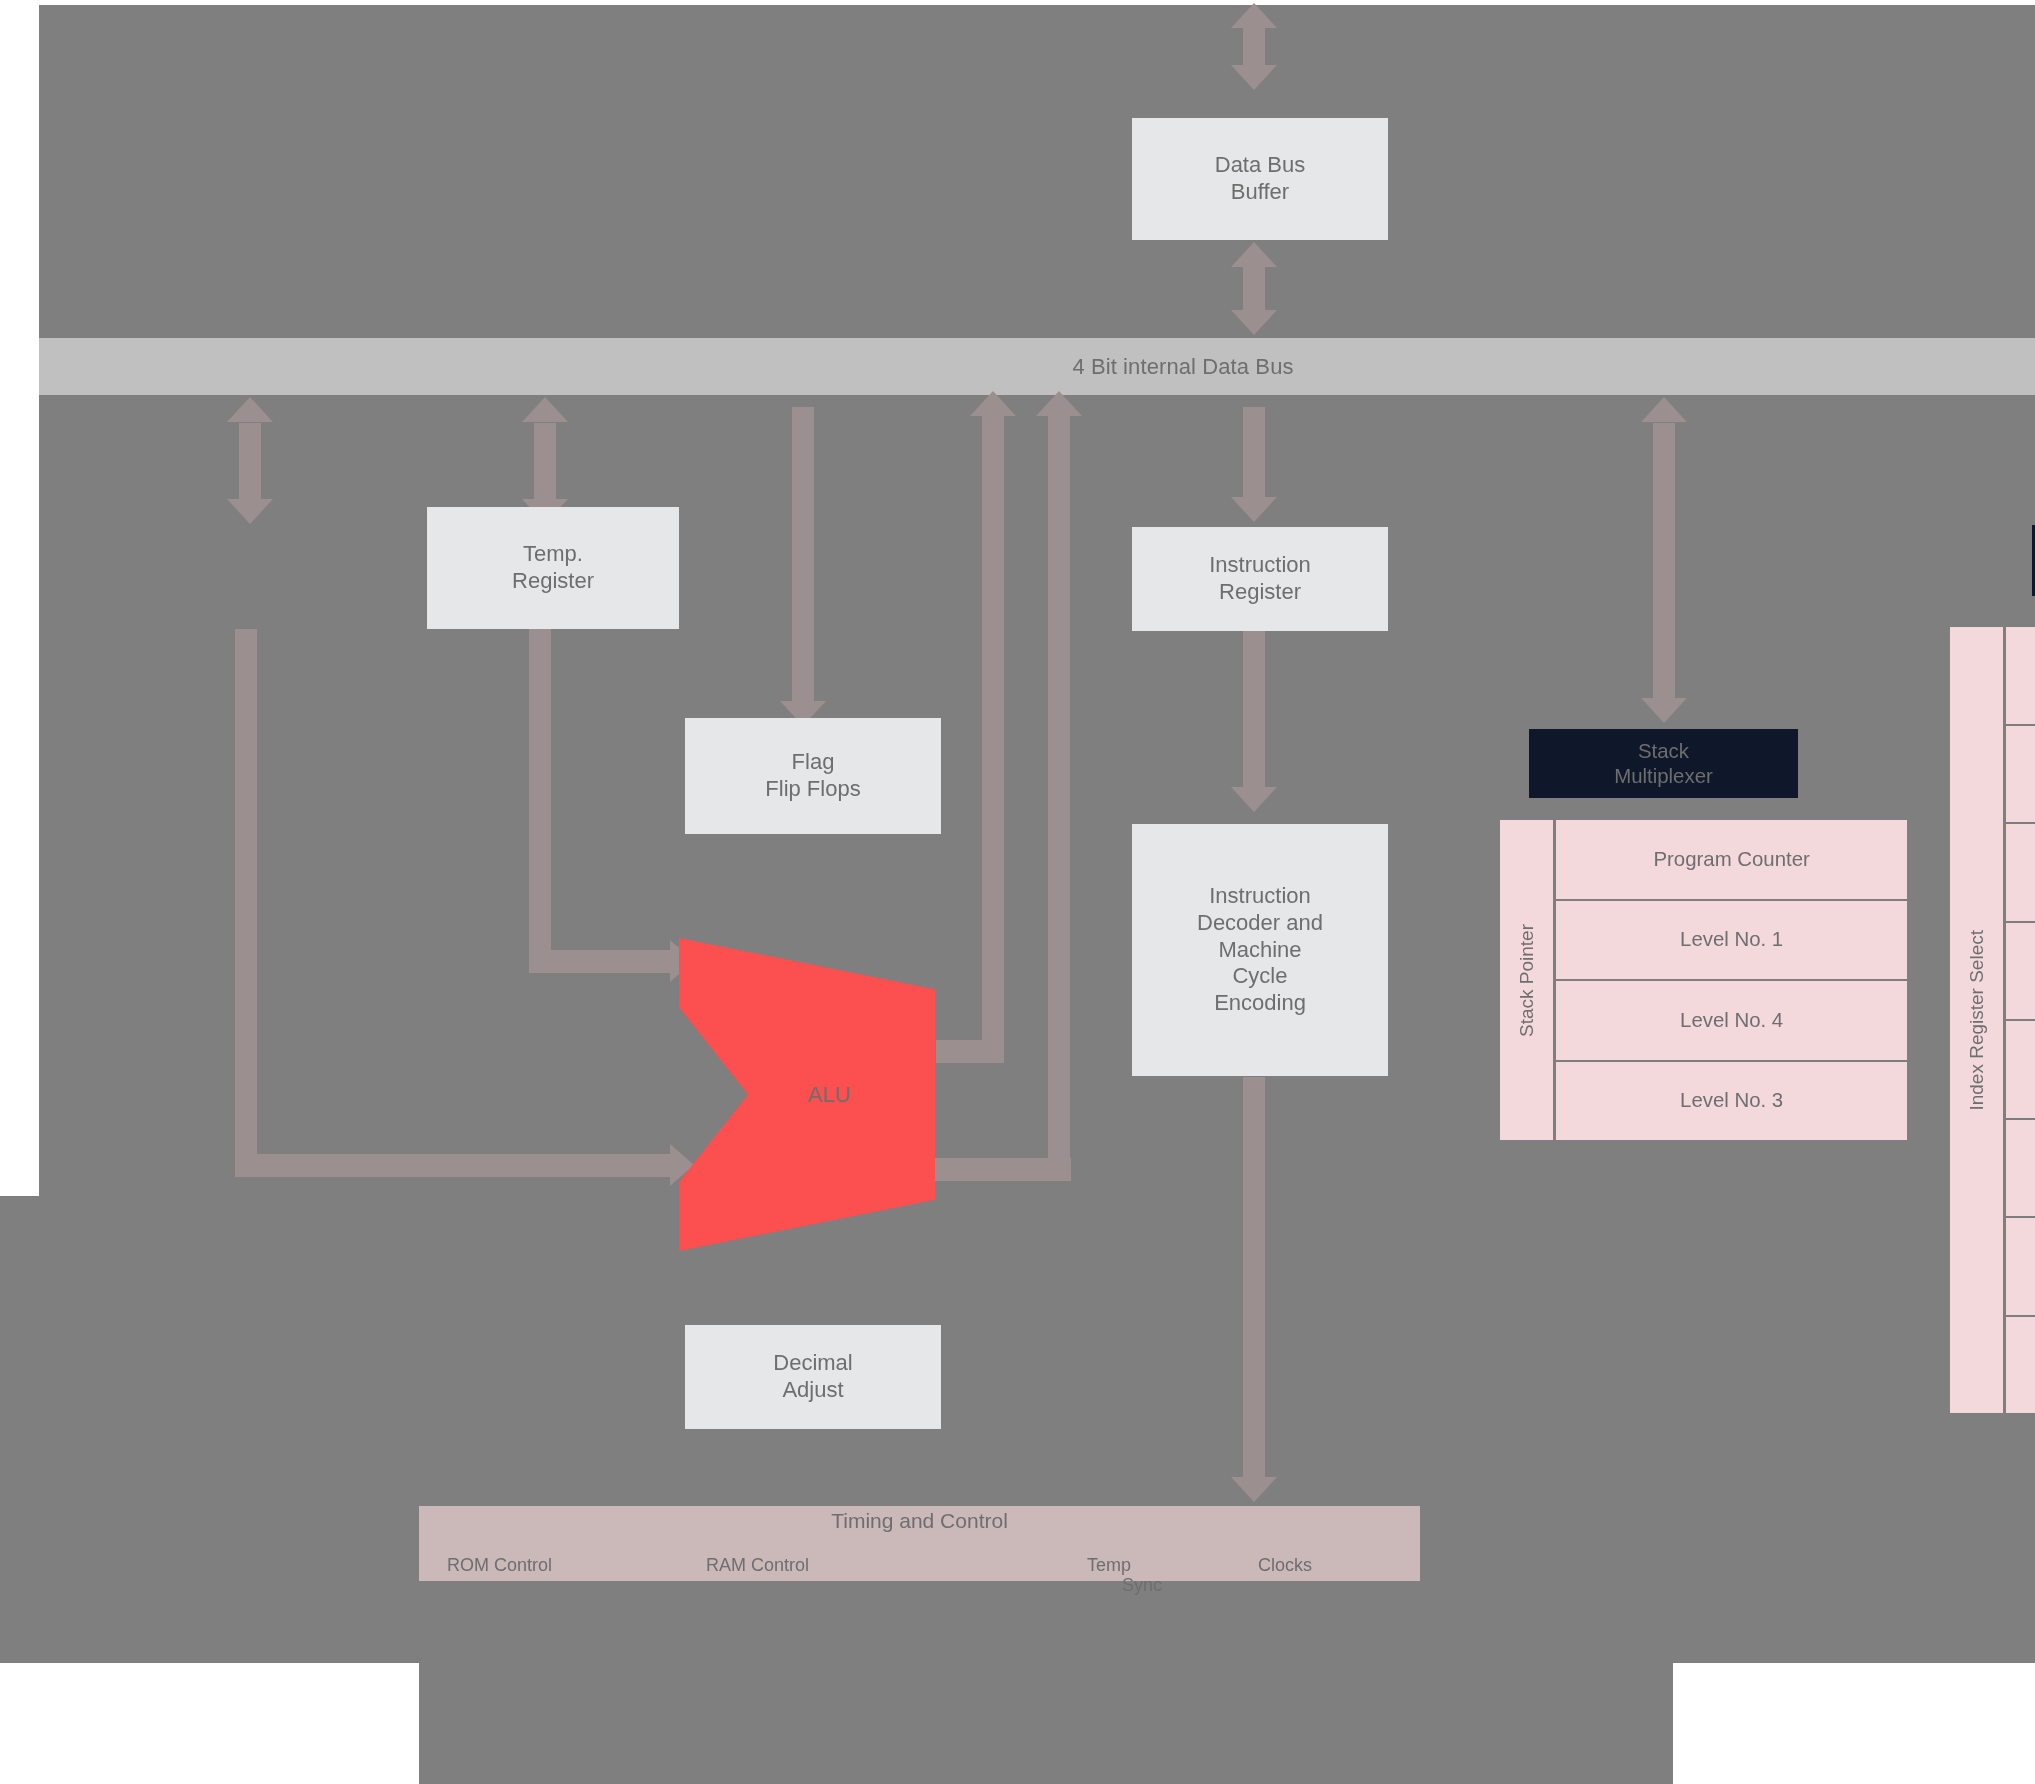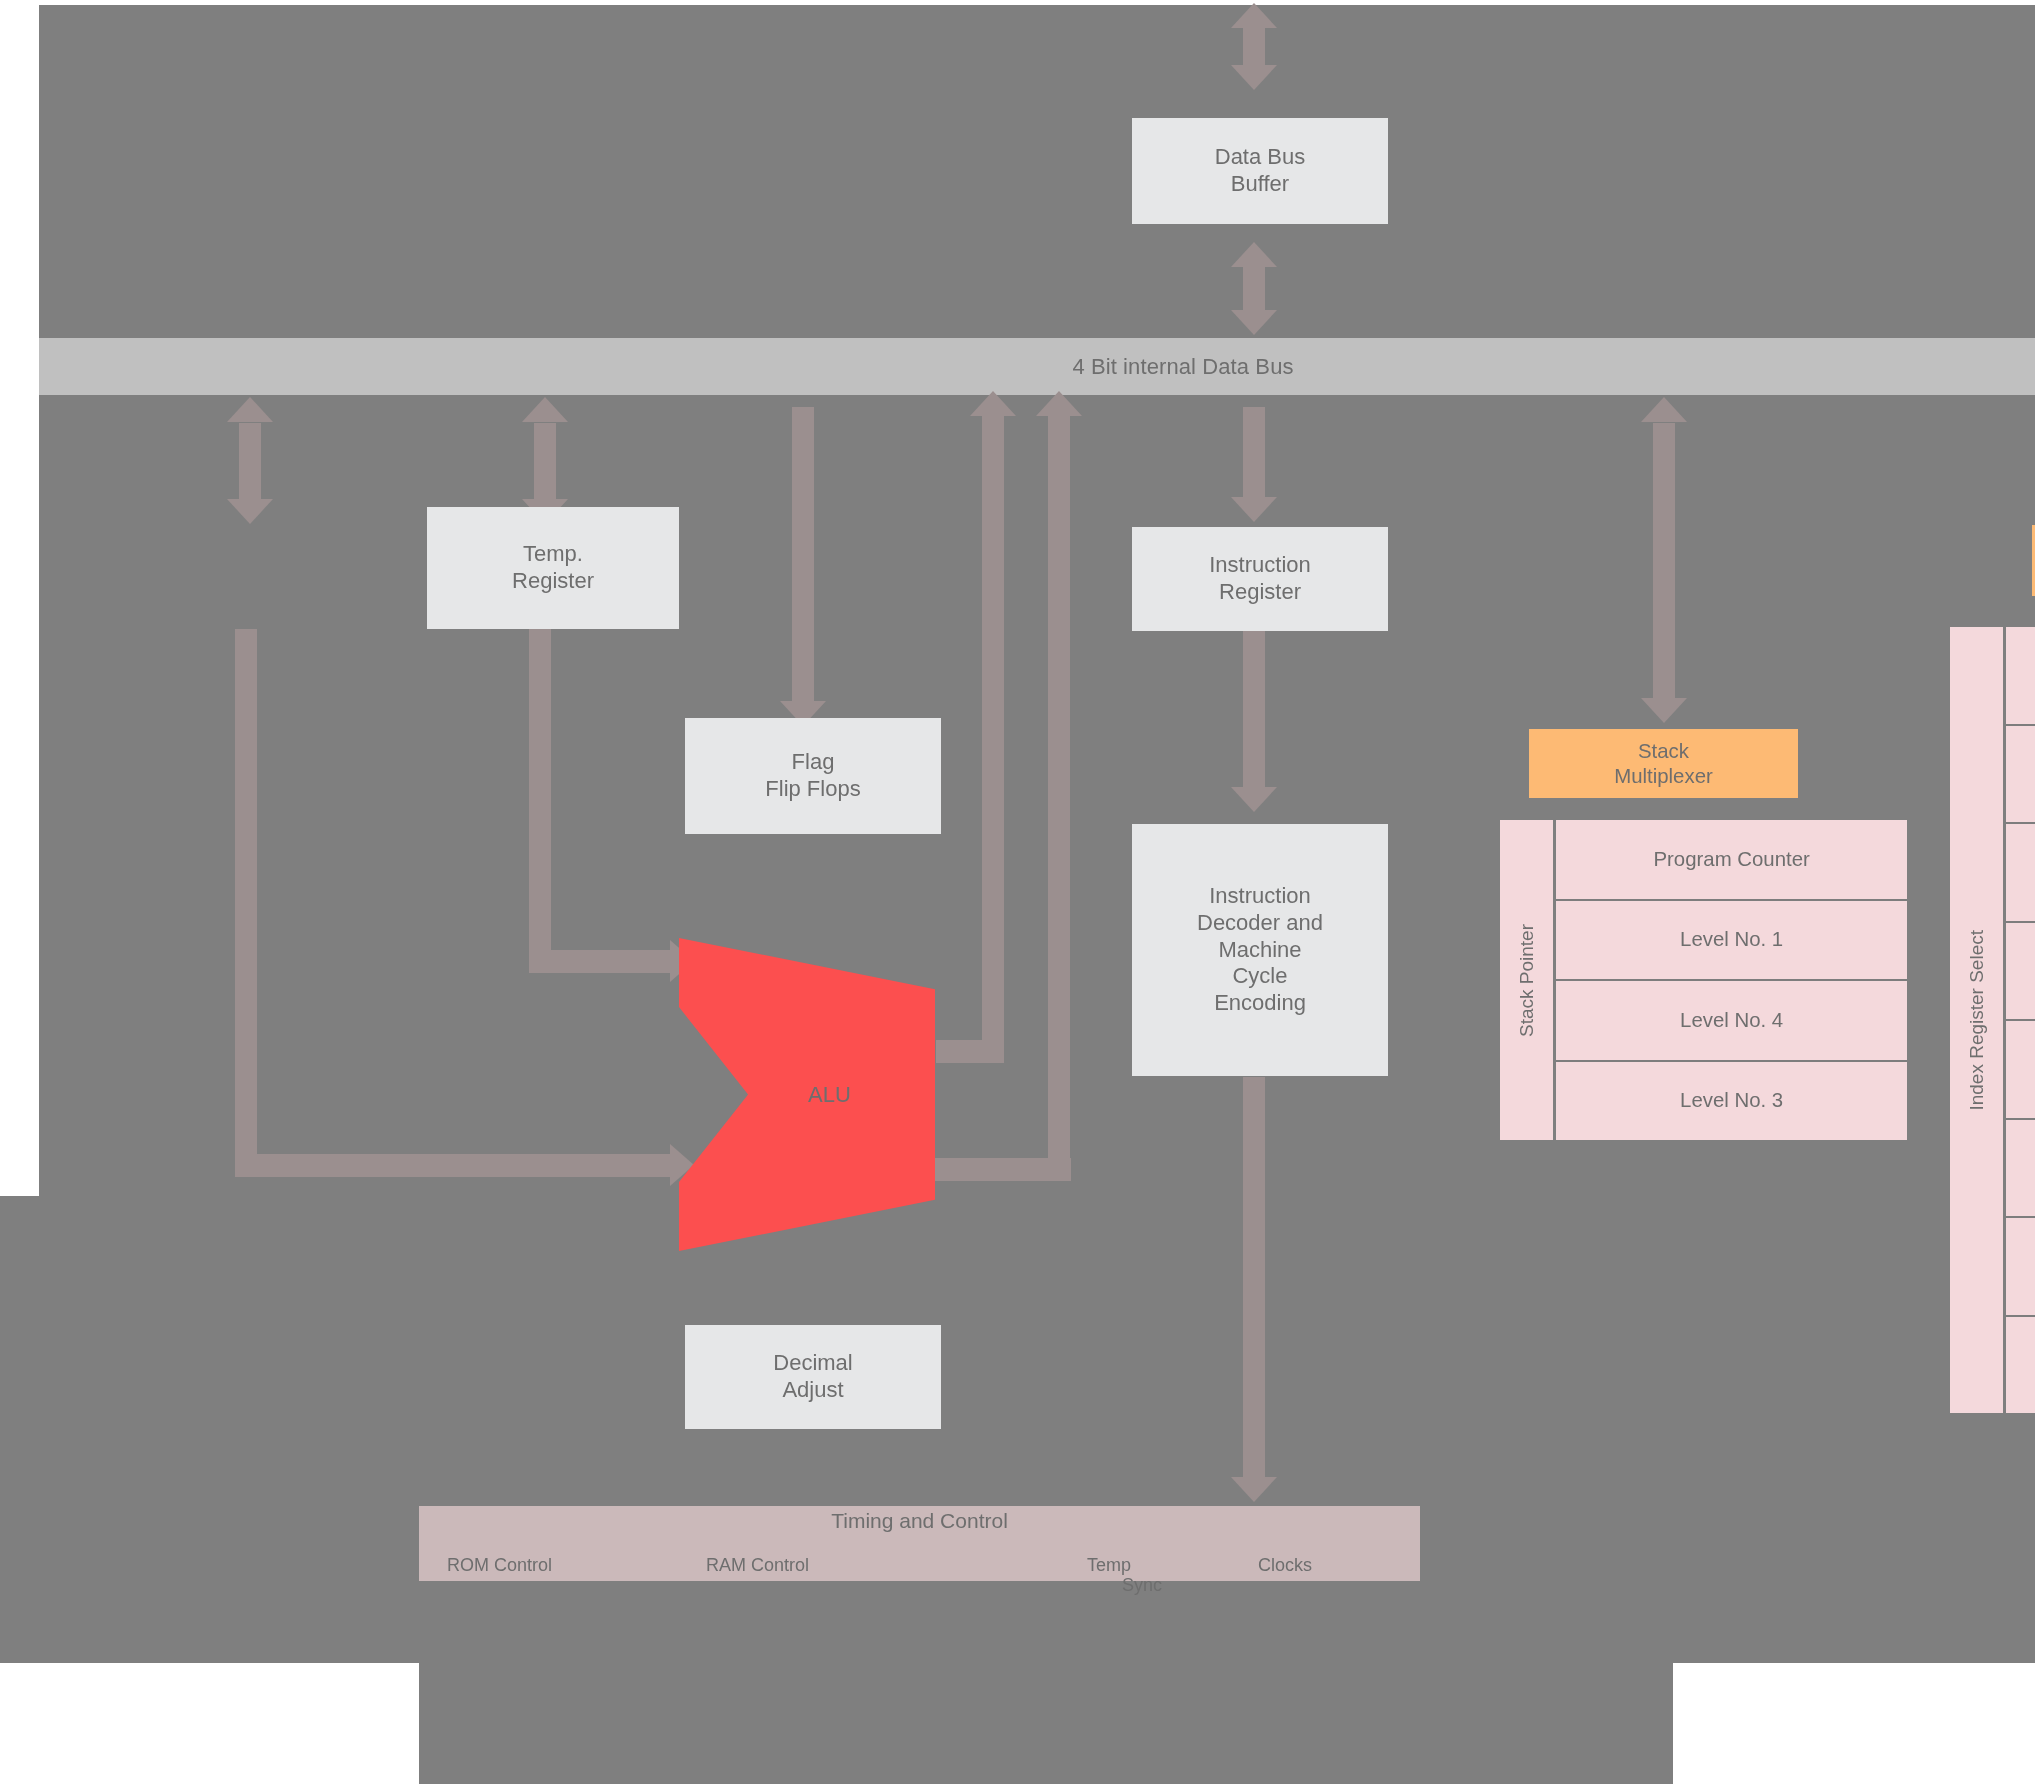--- a/index.html
+++ b/index.html
@@ -14,21 +14,21 @@
 
   
   #data-bus{position:absolute;left:39px;top:338px;width:2288px;height:57px;
             background:#c0c0c0;display:flex;align-items:center;justify-content:center;}
   #data-bus .bus-label{font-size:22px;color:#6e6e6e;letter-spacing:0.1px;}
 
   
   .box{position:absolute;display:flex;align-items:center;justify-content:center;
        text-align:center;color:#6e6e6e;line-height:1.22;box-sizing:border-box;}
   .box-grey{background:#e6e7e8;}
-  .box-pink-dark{background:#fdba74;}
+  .box-pink-dark{background:#0f172a;}
 
   
   .abar{position:absolute;background:#9b8f8f;}
   .ahead{position:absolute;width:0;height:0;}
   .ahead.up   {border-left:23px solid transparent;border-right:23px solid transparent;border-bottom:25px solid #9b8f8f;}
   .ahead.down {border-left:23px solid transparent;border-right:23px solid transparent;border-top:25px solid #9b8f8f;}
   .ahead.right{border-top:21px solid transparent;border-bottom:21px solid transparent;border-left:24.4px solid #9b8f8f;}
 
   
   #alu{position:absolute;left:679px;top:938px;width:256px;height:313px;}
@@ -78,21 +78,21 @@
 <div id="stage">
 
   <div class="plate" id="plate-main"></div>
   <div class="plate" id="plate-left-ear"></div>
   <div class="plate" id="plate-bottom-tab"></div>
 
   <div class="abar" style="left:1243px;top:24.4px;width:22px;height:45px;"></div>
   <div class="ahead up" style="left:1231px;top:3.3px;"></div>
   <div class="ahead down" style="left:1231px;top:65px;"></div>
 
-  <div class="box box-grey" id="data-bus-buffer" style="left:1132px;top:118px;width:256px;height:106px;font-size:22px;flex-direction:column;">
+  <div class="box box-grey" id="data-bus-buffer" style="left:1132px;top:118px;width:256px;height:122px;font-size:22px;flex-direction:column;">
     <div>Data Bus</div>
     <div>Buffer</div>
   </div>
 
   <div class="abar" style="left:1243px;top:263px;width:22px;height:49px;"></div>
   <div class="ahead up" style="left:1231px;top:242px;"></div>
   <div class="ahead down" style="left:1231px;top:310px;"></div>
 
   <div id="data-bus">
     <span class="bus-label">4 Bit internal Data Bus</span>

